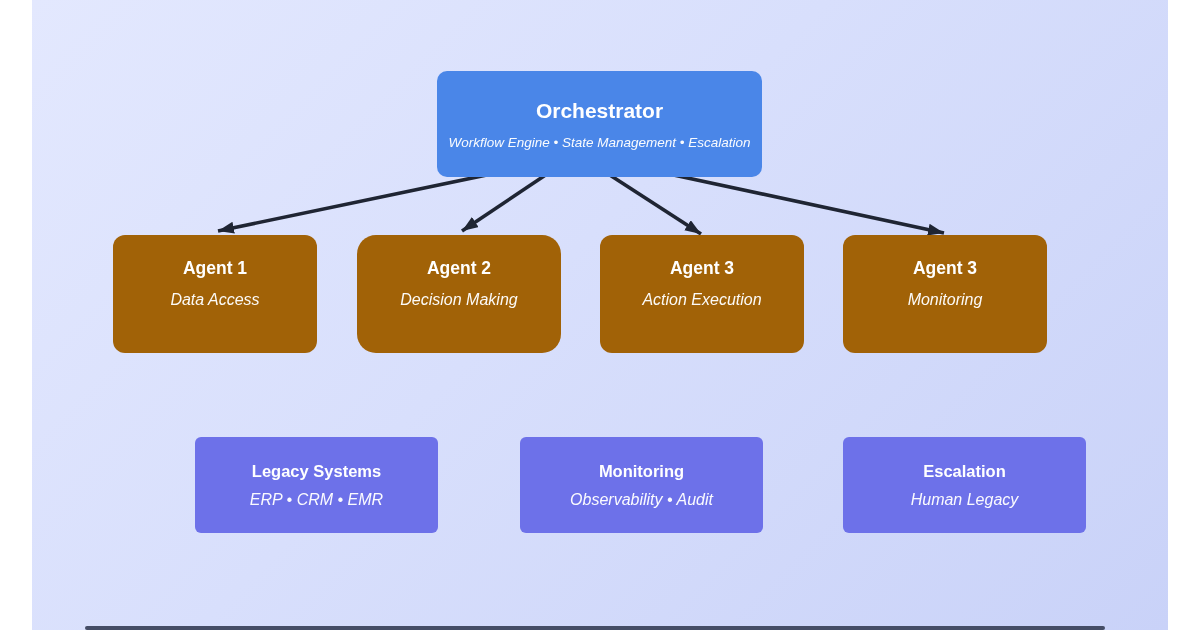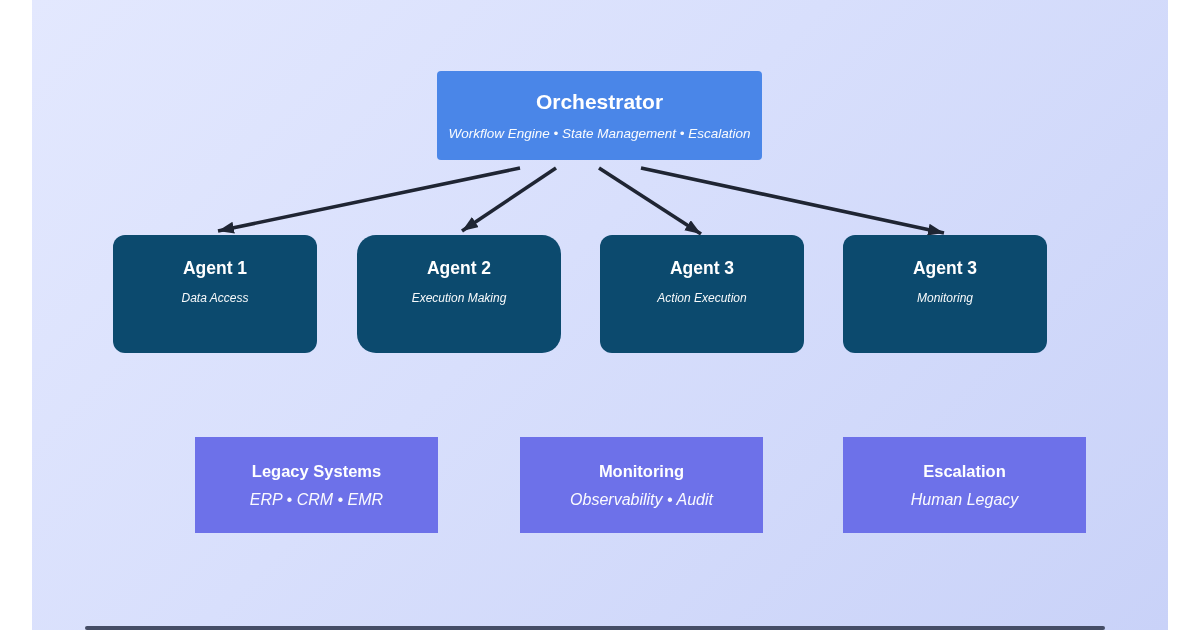--- a/index.html
+++ b/index.html
@@ -11,42 +11,42 @@
     position:absolute; left:32px; top:0; width:1136px; height:630px;
     background:linear-gradient(135deg, #e3e8fe 0%, #d8dffc 45%, #c9d2f8 100%);
   }
 
   .node { position:absolute; display:flex; flex-direction:column; align-items:center;
           color:#ffffff; text-align:center; }
   .node .title    { font-weight:bold; }
   .node .subtitle { font-weight:normal; opacity:0.97;font-style:italic; }
 
   .orchestrator {
-    left:437px; top:71px; width:325px; height:89px;
-    background:#4a86e8; border-radius:4px;
+    left:437px; top:71px; width:325px; height:106px;
+    background:#4a86e8; border-radius:10px;
     justify-content:center; gap:12px;
   }
   .orchestrator .title    { font-size:21px; }
   .orchestrator .subtitle { font-size:13.5px; }
 
   .agent {
     top:235px; width:204px; height:118px;
-    background:#0c4a6e; border-radius:12px;
+    background:#a16207; border-radius:12px;
     padding-top:23px; gap:12px;
   }
   .agent .title    { font-size:17.5px; }
-  .agent .subtitle { font-size:12px; }
+  .agent .subtitle { font-size:16px; }
   .agent-1 { left:113px; }
   .agent-2 { left:357px;border-radius:19px; }
   .agent-3 { left:600px; }
   .agent-4 { left:843px; }
 
   .system {
     top:437px; width:243px; height:96px;
-    background:#6d71e9; border-radius:0;
+    background:#6d71e9; border-radius:6px;
     justify-content:center; gap:10px;
   }
   .system .title    { font-size:16.5px; }
   .system .subtitle { font-size:16px; }
   .system-1 { left:195px; }
   .system-2 { left:520px; }
   .system-3 { left:843px; }
 
   svg.arrows { position:absolute; left:0; top:0; width:1200px; height:630px;
                pointer-events:none; }
@@ -81,21 +81,21 @@
     <div class="subtitle">Workflow Engine • State Management • Escalation</div>
   </div>
 
   <div class="node agent agent-1">
     <div class="title">Agent 1</div>
     <div class="subtitle">Data Access</div>
   </div>
 
   <div class="node agent agent-2">
     <div class="title">Agent 2</div>
-    <div class="subtitle">Execution Making</div>
+    <div class="subtitle">Decision Making</div>
   </div>
 
   <div class="node agent agent-3">
     <div class="title">Agent 3</div>
     <div class="subtitle">Action Execution</div>
   </div>
 
   <div class="node agent agent-4">
     <div class="title">Agent 3</div>
     <div class="subtitle">Monitoring</div>

